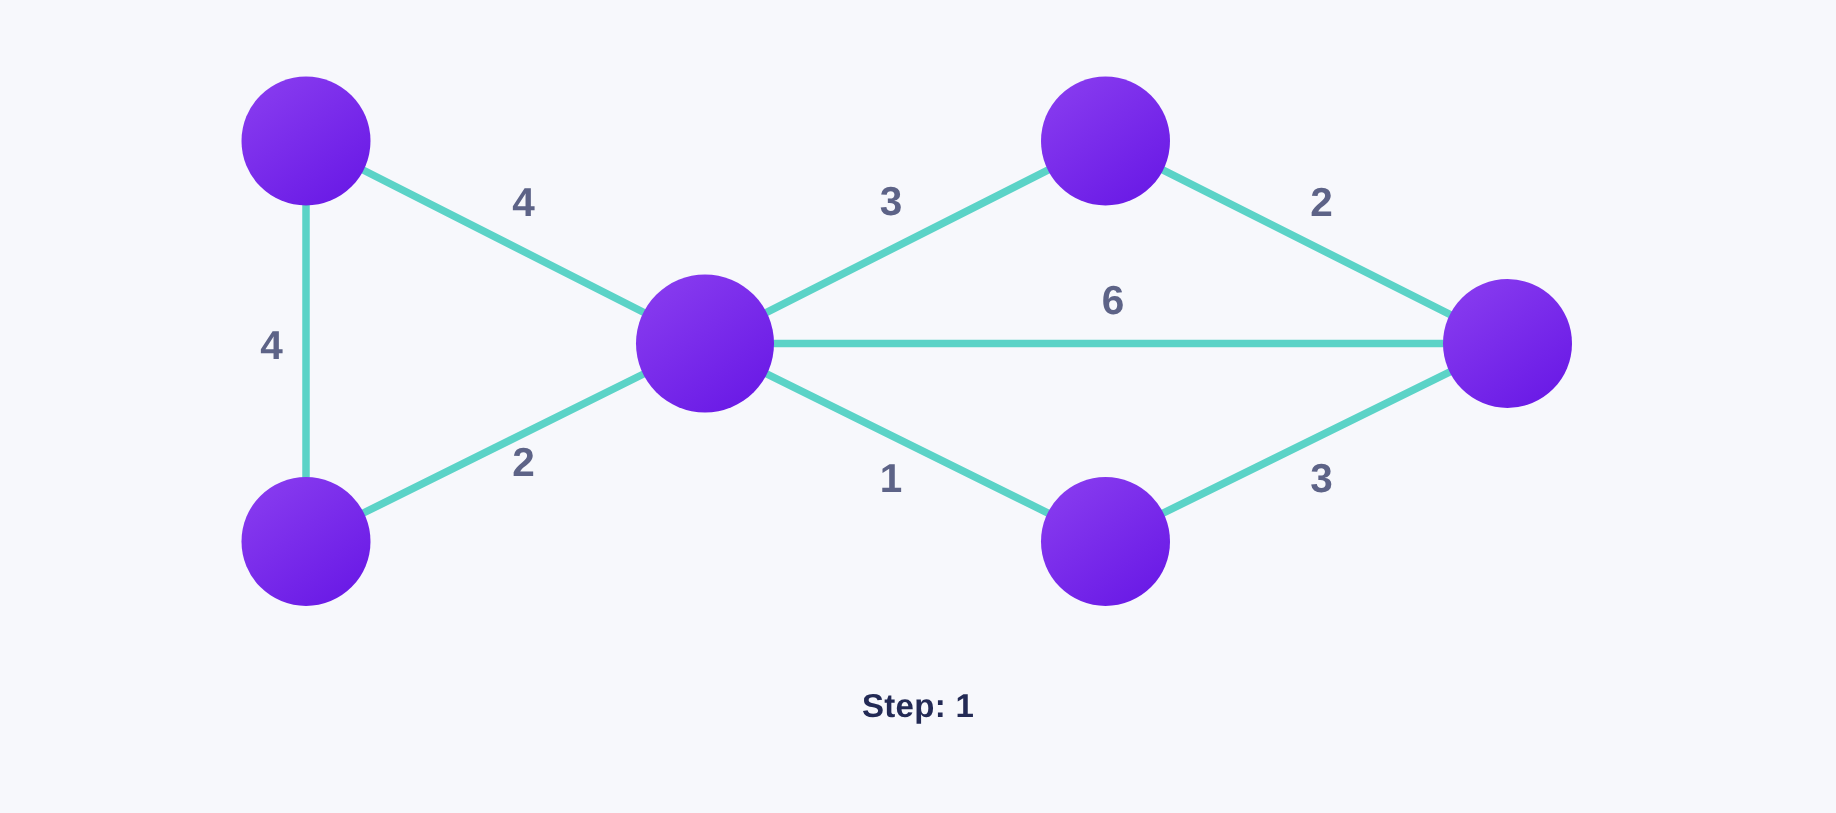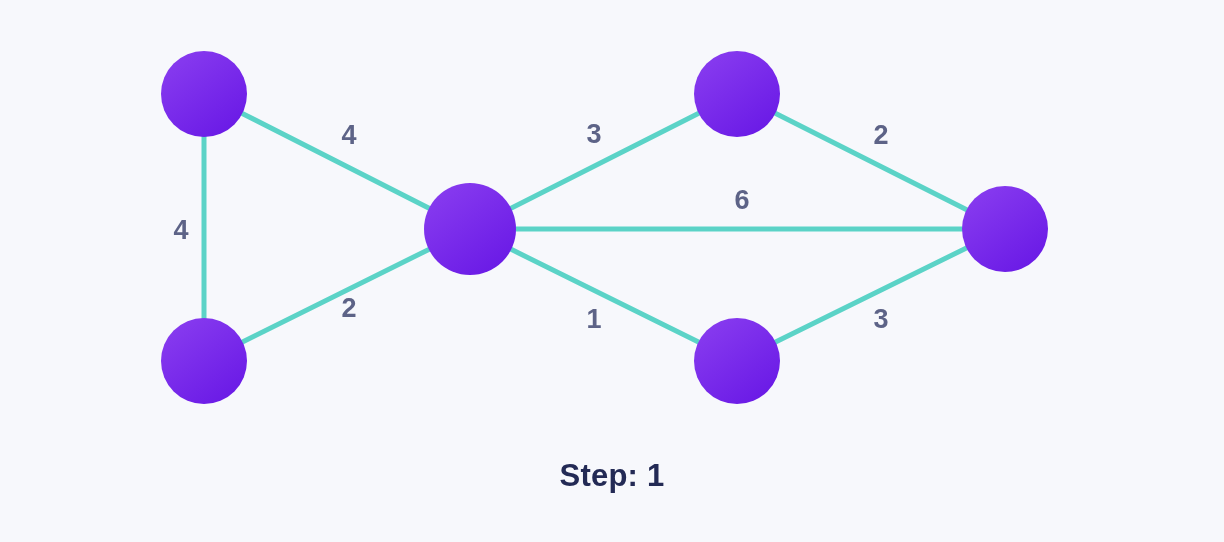--- a/index.html
+++ b/index.html
@@ -45,21 +45,21 @@
   .graph-node-circle {
     stroke: none;
   }
   .step-label {
     position: absolute;
     left: 0;
     right: 0;
     top: 458px;
     text-align: center;
     font-family: "Liberation Sans", sans-serif;
-    font-size: 31px;
+    font-size: 22px;
     font-weight: 700;
     color: #232a55;
     letter-spacing: 0.2px;
     white-space: pre;
   }
 </style>
 </head>
 <body>
 
 <div id="graph-app">

